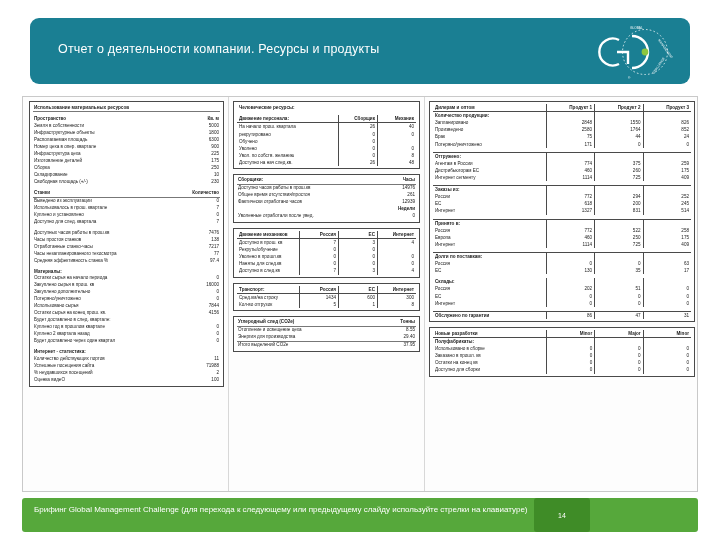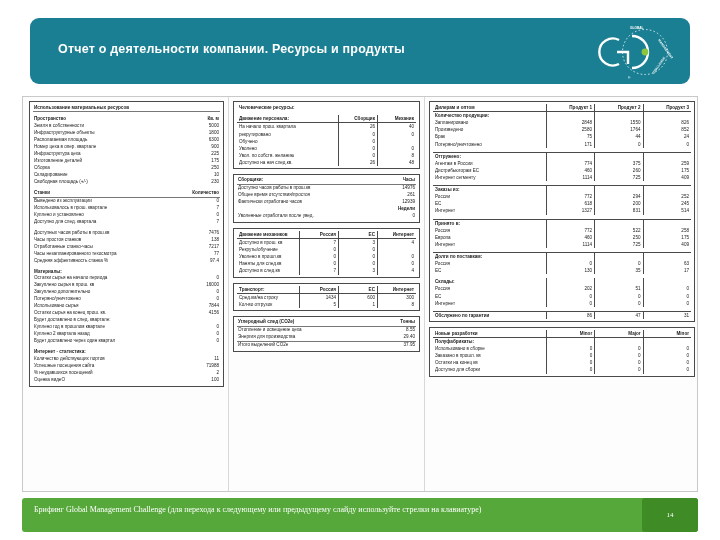--- a/index.html
+++ b/index.html
@@ -6,21 +6,21 @@
   body{
     width:720px;height:540px;overflow:hidden;
     background:#ffffff;
     font-family:"Liberation Sans","DejaVu Sans",sans-serif;
   }
   .slide{position:relative;width:720px;height:540px;background:#fff;}
 
   
   .header{
     position:absolute;left:30px;top:18px;width:660px;height:66px;
-    background:#1a7f93;border-radius:9px;font-weight:bold;
+    background:#1a7f93;border-radius:9px;
   }
   .header-title{
     position:absolute;left:28px;top:24px;
     color:#ffffff;font-size:12.5px;letter-spacing:.2px;white-space:nowrap;
   }
   .logo{position:absolute;right:16px;top:4px;width:86px;height:60px;}
 
   
   .sheet{
     position:absolute;left:22px;top:96px;width:676px;height:396px;
@@ -60,21 +60,21 @@
 
   
   table.m{border-collapse:collapse;width:100%;font-size:4.6px;line-height:1.55;}
   table.m td{white-space:nowrap;color:#1b1b1b;padding:0 2px;}
   table.m td.ml{text-align:left;}
   table.m td.mv{text-align:right;width:34px;border-left:1px solid #4a4a4a;}
   table.m tr.hrow td{font-weight:bold;border-bottom:1px solid #4a4a4a;}
 
   
   .footer{
-    position:absolute;left:22px;bottom:8px;width:676px;height:34px;font-family:Liberation Serif, serif;
+    position:absolute;left:22px;bottom:8px;width:568px;height:34px;
   }
   .footer-bar{
     position:absolute;left:0;top:0;width:676px;height:34px;
     background:#56a83b;border-radius:3px;
   }
   .footer-text{
     position:absolute;left:12px;top:6px;width:600px;
     color:#fff;font-size:8px;line-height:1.45;
   }
   .footer-num{

